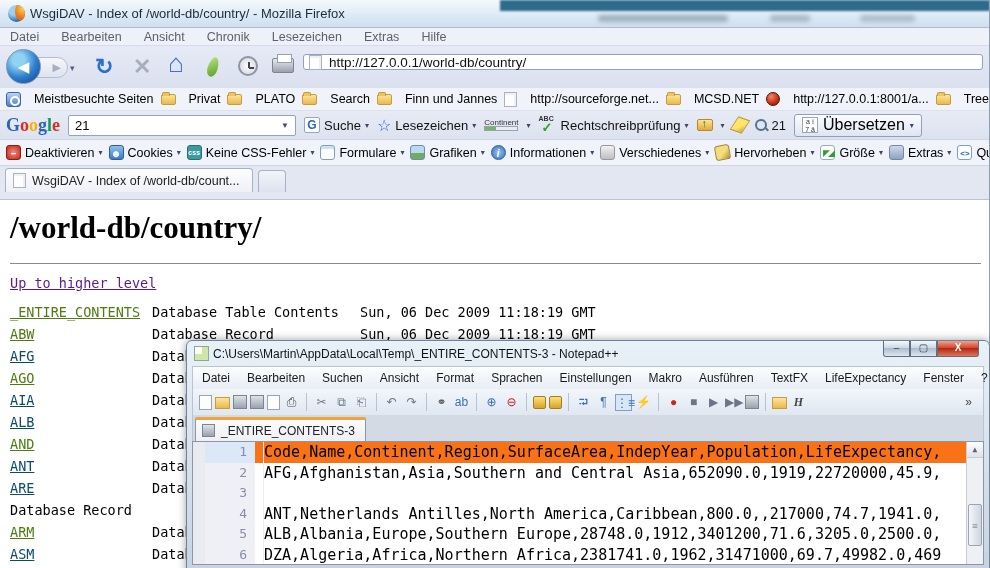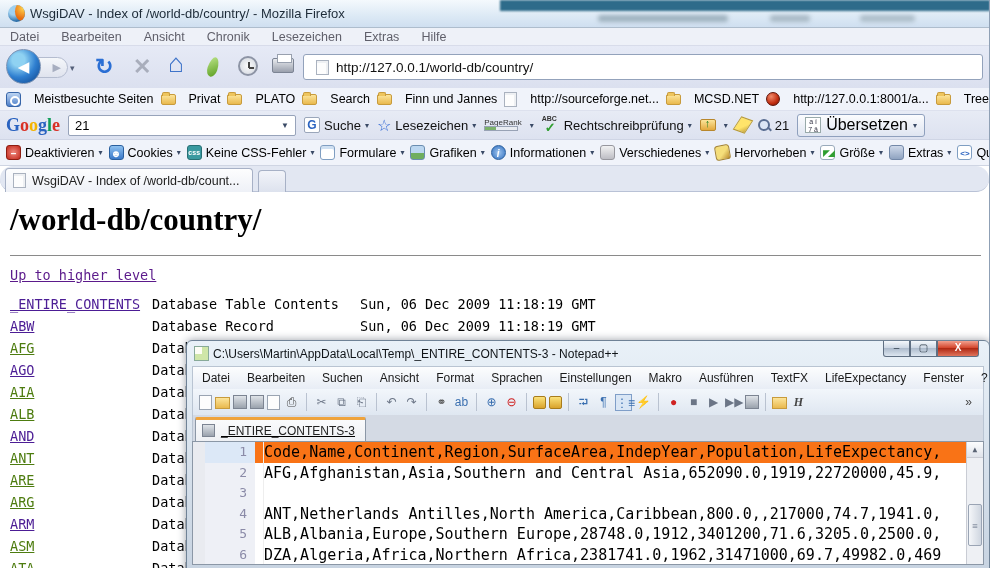--- a/index.html
+++ b/index.html
@@ -41,22 +41,22 @@
   .home   { left:168px; color:#3f74c9; font-size:26px; top:4px;}
   .leaf { position:absolute; left:208px; top:11px; width:10px; height:20px; border-radius:50% 50% 50% 50%/60% 60% 40% 40%;
      background:linear-gradient(140deg,#bce48a,#5a9e1e); transform:rotate(18deg); }
   .clock { position:absolute; left:238px; top:10px; width:20px; height:20px; border-radius:50%;
      background:radial-gradient(#fdfdfd,#cfd4dd); border:2px solid #8d94a5; }
   .clock:before { content:""; position:absolute; left:8px; top:4px; width:2px; height:6px; background:#444; }
   .clock:after  { content:""; position:absolute; left:9px; top:9px; width:5px; height:2px; background:#444; }
   .printer { position:absolute; left:272px; top:12px; width:22px; height:15px; border-radius:2px;
      background:linear-gradient(#e8eaee,#9aa0ad); border:1px solid #7c8494; }
   .printer:before { content:""; position:absolute; left:4px; top:-5px; width:13px; height:7px; background:#fff; border:1px solid #98a0ae;}
-  .urlbar { position:absolute; left:303px; top:8px; right:6px; height:26px; background:#fff;
-     border:1px solid #93a2bb; border-radius:3px; display:flex; align-items:center; padding-left:12px; gap:7px;}
+  .urlbar { position:absolute; left:303px; top:8px; right:6px; height:16px; background:#fff;
+     border:1px solid #93a2bb; border-radius:3px; display:flex; align-items:center; padding-left:5px; gap:7px;}
   .pageico { width:13px; height:15px; background:#fdfdfd; border:1px solid #aab2bf;
      box-shadow:inset -2px 2px 0 #eef0f3; flex:0 0 auto;}
   .urltext { font-size:13.5px; color:#111; }
 
   .ff-bm { height:23px; background:#f0f3fa; border-bottom:1px solid #dde1ee;
      display:flex; align-items:center; gap:7px; padding-left:6px; white-space:nowrap; overflow:hidden;}
   .bm { display:flex; align-items:center; gap:13px; font-size:12.5px; color:#000; }
   .folder { width:15px; height:11px; border-radius:2px; position:relative;
      background:linear-gradient(#fce49a,#e9b94e); border:1px solid #c89b3c; }
   .folder:before { content:""; position:absolute; left:0; top:-3px; width:6px; height:3px;
@@ -105,38 +105,38 @@
   .di-css { background:#3a9aa0; border:1px solid #287075; font-size:7px; font-weight:bold; line-height:14px;}
   .di-form { background:#fff; border:1px solid #7f9ec2; box-shadow:inset 0 3px 0 #cfe0f2;}
   .di-img { background:linear-gradient(#bcd7f0 55%,#6fae5e 55%); border:1px solid #6a8db0;}
   .di-info { border-radius:50%; background:radial-gradient(#9fc4ee,#2f6fc0); border:1px solid #2a5f9e; font-style:italic; font-weight:bold;}
   .di-misc { background:linear-gradient(#f2f2f2,#bdbdc4); border:1px solid #97979e;}
   .di-brush { background:linear-gradient(135deg,#f5de7a 55%,#b9892e); border:1px solid #a3812c; transform:rotate(-10deg);}
   .di-size { background:#fff; border:1px solid #9ab; color:#2f9e2f; font-size:9px; line-height:14px; letter-spacing:-2px;}
   .di-tools{ background:linear-gradient(#cfd9ea,#8fa3c0); border:1px solid #7388a8;}
   .di-src { background:#fff; border:1px solid #7f9ec2; color:#2a63c0; font-size:8px; font-weight:bold;}
 
-  .ff-tabs { position:relative; height:26px; background:#e2e7f2; border-bottom:1px solid #b9c2d6;border-radius:13px;}
+  .ff-tabs { position:relative; height:34px; background:#e2e7f2; border-bottom:1px solid #b9c2d6;}
   .tab { position:absolute; left:5px; top:2px; width:248px; height:24px; background:linear-gradient(#fdfdfe,#eef1f7);
      border:1px solid #a7b1c6; border-bottom:none; border-radius:4px 4px 0 0;
      display:flex; align-items:center; gap:6px; padding-left:7px; font-size:12.5px; color:#222;}
   .newtab { position:absolute; left:258px; top:4px; width:28px; height:22px; background:linear-gradient(#f2f4f9,#dde2ee);
      border:1px solid #a7b1c6; border-bottom:none; border-radius:4px 4px 0 0;
      text-align:center; font-size:13px; color:#566; line-height:20px;}
 
   .ff-page { position:relative; height:376px; background:#fff; padding:6px 8px 0 10px; overflow:hidden;}
   .h1 { font-family:"Liberation Serif", serif; font-weight:bold; font-size:31px; margin-top:4px; color:#000;}
   .rule { border:none; border-top:1px solid #8a8a8a; margin:17px 0 10px 0; }
   .uplink { font-family:"DejaVu Sans Mono", monospace; font-size:13.5px; color:#5b1a8b;
      text-decoration:underline; display:inline-block; margin-bottom:6px;}
   .rows { margin-top:4px; }
   .row { display:flex; height:22px; align-items:center; font-family:"DejaVu Sans Mono", monospace; font-size:13.5px;}
   .row .c1 { width:142px; }
-  .row .c1 span { text-decoration:underline; color:#4d7c0f; }
-  .row.v .c1 span { color:#4c1d95; }
+  .row .c1 span { text-decoration:underline; color:#0c4a6e; }
+  .row.v .c1 span { color:#4d7c0f; }
   .row .c2 { width:208px; color:#000; }
   .row .c3 { color:#000; }
 
   
   .npp { position:absolute; left:186px; top:340px; width:804px; height:240px;
      border-radius:6px 6px 0 0; background:linear-gradient(#e9f1f8,#c6d2e0);
      border:1px solid #6f8296; box-shadow:0 0 8px rgba(30,40,60,.45); }
   .npp-title { position:relative; height:25px; }
   .npp-title .t { position:absolute; left:26px; top:6px; font-size:12px; color:#101418; }
   .nppico { position:absolute; left:7px; top:5px; width:15px; height:15px; background:#fdfdf5;
@@ -158,21 +158,21 @@
      display:flex; align-items:center; gap:3px; padding:0 6px; overflow:hidden;}
   .ni { width:17px; height:17px; text-align:center; font-size:12px; line-height:17px; color:#6b7586; flex:0 0 auto;}
   .ni.blue { color:#3a6fb0; } .ni.red { color:#cf2222; } .ni.dark{ color:#444; }
   .ni.page { background:#fdfdfd; border:1px solid #9aa4b2; width:13px; height:15px; }
   .ni.fold { background:linear-gradient(#fce49a,#e9b94e); border:1px solid #c89b3c; height:12px; width:15px; margin-top:2px;}
   .ni.flop { background:linear-gradient(#dfe3e8,#9aa2ad); border:1px solid #7c8492; width:14px; height:14px;}
   .ni.lock { background:linear-gradient(#fbe27a,#d9a32c); border:1px solid #a87c1c; width:13px; height:13px; border-radius:2px;}
   .ni.act { border:1px solid #7f9ec8; background:#d9e6f5; color:#3a6fb0; }
   .nsep { width:1px; height:18px; background:#b9c2d0; margin:0 3px; flex:0 0 auto;}
   .npp-tabs { height:26px; margin:0 5px; background:#d4dae4; border-left:1px solid #b9c4d2; border-right:1px solid #b9c4d2;
-     display:flex; align-items:flex-end; padding-left:2px;text-decoration:underline;}
+     display:flex; align-items:flex-end; padding-left:2px;}
   .ntab { height:24px; background:linear-gradient(#fafbfc,#eef0f4); border:1px solid #8b97a6; border-bottom:none;
      border-top:3px solid #efa33c; border-radius:2px 2px 0 0; display:flex; align-items:center; gap:6px;
      padding:0 10px 0 6px; font-size:12px; color:#222; }
   .npp-edit { position:relative; margin:0 5px; height:124px; background:#fff;
      border:1px solid #8b97a6; display:flex; flex-direction:column; overflow:hidden;
      font-family:"DejaVu Sans Mono", monospace; font-size:15px; }
   .eline { display:flex; height:20.6px; line-height:20.6px; flex:0 0 auto; }
   .ebm { width:12px; background:#e9ebf0; flex:0 0 auto;}
   .eno { width:50px; background:#eef0f6; color:#8b8ba8; text-align:right; padding-right:8px;
      font-size:13px; flex:0 0 auto;}
@@ -277,21 +277,21 @@
       <span class="gico">G</span>
       <span>Suche</span>
         <span class="caret">▾</span>
     </span>
     <span class="gbtn">
       <span class="star">☆</span>
       <span>Lesezeichen</span>
         <span class="caret">▾</span>
     </span>
     <span class="prank">
-      <span class="pt">PageRank</span>
+      <span class="pt">Continent</span>
       <span class="pb"></span>
     </span>
     <span class="caret">▾</span>
     <span class="gbtn">
       <span class="abc">
           <span class="a">ABC</span>
           <span class="c">✓</span>
         </span>
       <span>Rechtschreibprüfung</span>
         <span class="caret">▾</span>
@@ -419,21 +419,20 @@
           <span class="c1"><span>ANT</span></span>
           <span class="c2">Database Record</span>
           <span class="c3">Sun, 06 Dec 2009 11:18:19 GMT</span>
         </div>
       <div class="row">
           <span class="c1"><span>ARE</span></span>
           <span class="c2">Database Record</span>
           <span class="c3">Sun, 06 Dec 2009 11:18:19 GMT</span>
         </div>
       <div class="row">
-          <span class="c1"><span>ARG</span></span>
           <span class="c2">Database Record</span>
           <span class="c3">Sun, 06 Dec 2009 11:18:19 GMT</span>
         </div>
       <div class="row v">
           <span class="c1"><span>ARM</span></span>
           <span class="c2">Database Record</span>
           <span class="c3">Sun, 06 Dec 2009 11:18:19 GMT</span>
         </div>
       <div class="row">
           <span class="c1"><span>ASM</span></span>

